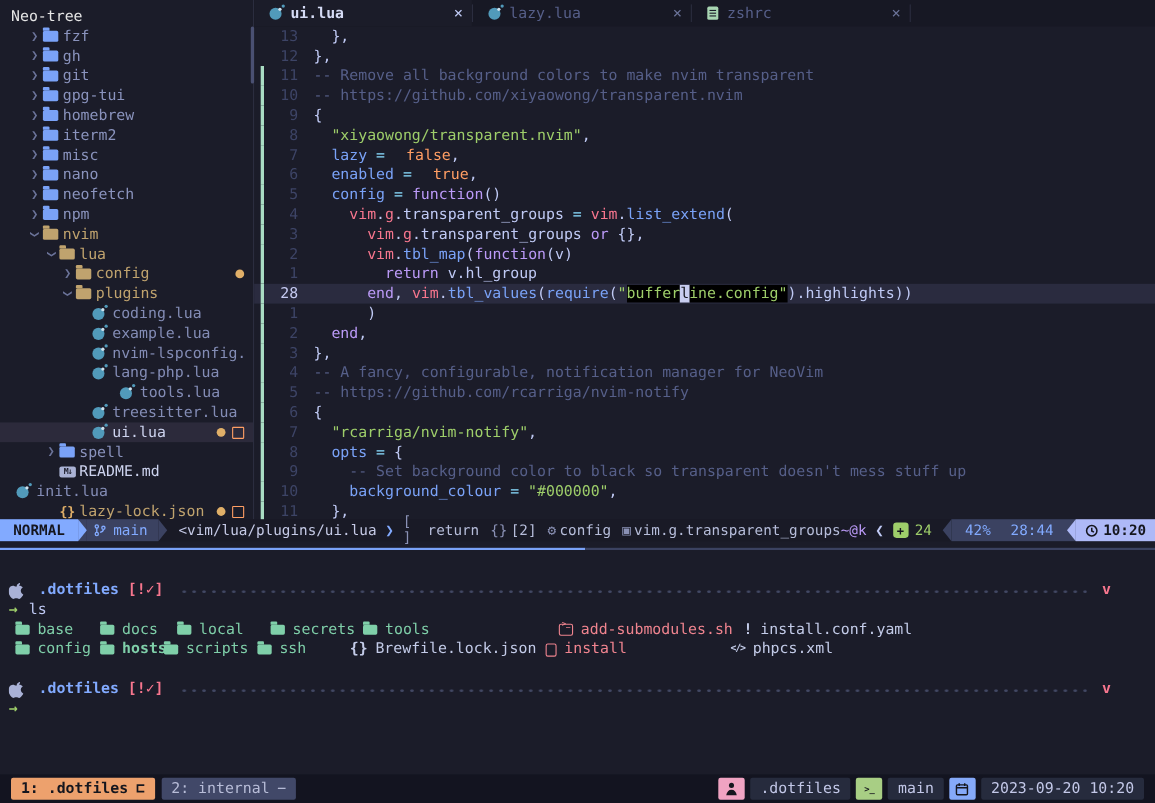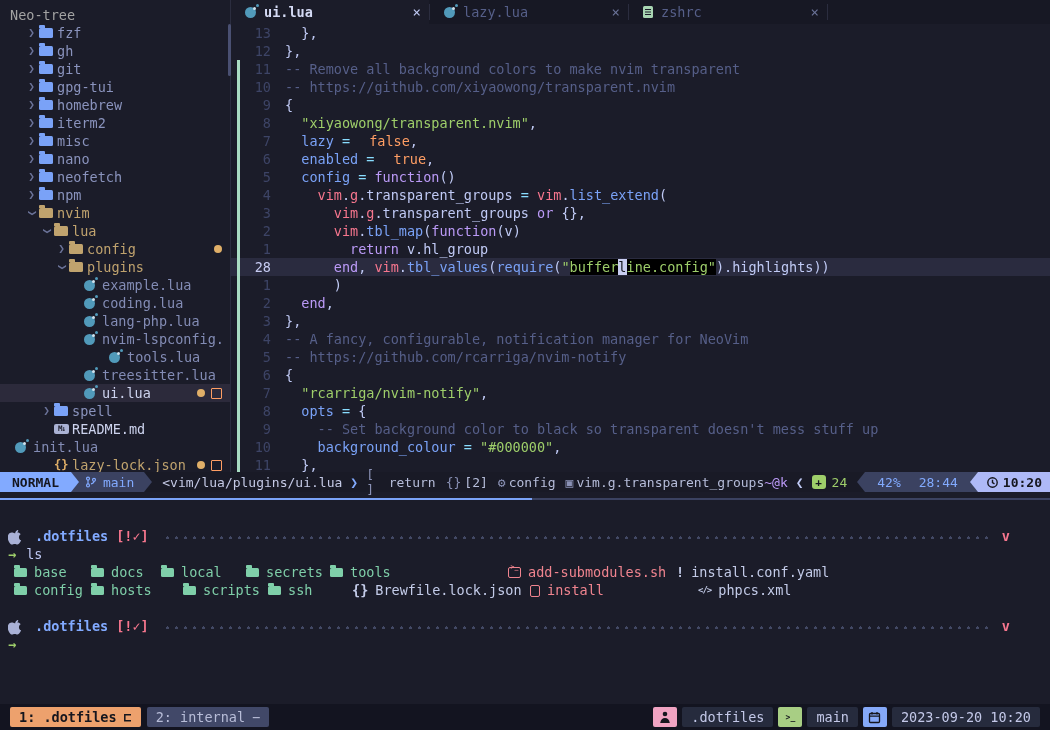--- a/index.html
+++ b/index.html
@@ -8,21 +8,21 @@
     --dim:#7b84ad; --bright:#c0caf5; --cmt:#565f89; --tan:#c0a36e;
     --blue:#7aa2f7; --blue2:#82aaff; --green:#9ece6a; --teal:#7fcfa9;
     --orange:#ff9e64; --peach:#e0af68; --pink:#f7768e; --purple:#bb9af7;
     --op:#89ddff; --gitbar:#a9dcc3; --seg:#3b4261; --timebg:#aeb9f7;
   }
   html,body{margin:0;padding:0;background:#0d0e14;}
   #app{position:relative;width:1050px;height:730px;background:var(--bg);overflow:hidden;
        font-family:"DejaVu Sans Mono","Liberation Mono",monospace;font-size:13.5px;color:var(--bright);}
   
   .neotree{position:absolute;left:0;top:0;width:230px;height:472px;overflow:hidden;}
-  .nt-title{height:18px;line-height:18px;padding:6px 0 0 10px;color:#a3a3a3;}
+  .nt-title{height:18px;line-height:18px;padding:6px 0 0 10px;color:#e5e5e5;}
   .nt-row{height:18px;line-height:18px;display:flex;align-items:center;position:relative;cursor:pointer;}
   .nt-row.sel{background:var(--ntsel);}
   .nt-arrow{width:15px;flex:0 0 15px;color:#6b7399;font-size:11px;text-align:center;}
   .nt-arrow.open{transform:rotate(90deg);}
   .nt-ico{flex:0 0 18px;display:flex;align-items:center;}
   .nt-label{white-space:pre;}
   .c-dirblue{color:#8a93bd;} .c-tan{color:var(--tan);} .c-dim{color:#838cb5;} .c-bright{color:#cdd3ee;}
   .badges{margin-left:auto;margin-right:8px;display:flex;gap:6px;align-items:center;}
   .dot{width:8px;height:8px;border-radius:50%;background:var(--peach);}
   .sq{width:9px;height:9px;border:1.5px solid var(--orange);border-radius:1px;}
@@ -225,42 +225,42 @@
           <span class="nt-ico">
             <span class="folder open"></span>
           </span>
           <span class="nt-label c-tan">plugins</span>
         </div>
         <div class="nt-row" style="padding-left: 69px;">
           <span class="nt-arrow"></span>
           <span class="nt-ico">
             <span class="lua-ico"></span>
           </span>
+          <span class="nt-label c-dim">coding.lua</span>
+        </div>
+        <div class="nt-row" style="padding-left: 69px;">
+          <span class="nt-arrow"></span>
+          <span class="nt-ico">
+            <span class="lua-ico"></span>
+          </span>
           <span class="nt-label c-dim">example.lua</span>
         </div>
         <div class="nt-row" style="padding-left: 69px;">
           <span class="nt-arrow"></span>
           <span class="nt-ico">
             <span class="lua-ico"></span>
           </span>
-          <span class="nt-label c-dim">coding.lua</span>
+          <span class="nt-label c-dim">nvim-lspconfig.</span>
         </div>
         <div class="nt-row" style="padding-left: 69px;">
           <span class="nt-arrow"></span>
           <span class="nt-ico">
             <span class="lua-ico"></span>
           </span>
           <span class="nt-label c-dim">lang-php.lua</span>
-        </div>
-        <div class="nt-row" style="padding-left: 69px;">
-          <span class="nt-arrow"></span>
-          <span class="nt-ico">
-            <span class="lua-ico"></span>
-          </span>
-          <span class="nt-label c-dim">nvim-lspconfig.</span>
         </div>
         <div class="nt-row" style="padding-left: 94px;">
           <span class="nt-arrow"></span>
           <span class="nt-ico">
             <span class="lua-ico"></span>
           </span>
           <span class="nt-label c-dim">tools.lua</span>
         </div>
         <div class="nt-row" style="padding-left: 69px;">
           <span class="nt-arrow"></span>
@@ -453,21 +453,21 @@
         <span class="lscell ls-green" style="width: 77px;"><span class="lfolder"></span><span>base</span></span>
         <span class="lscell ls-green" style="width: 70px;"><span class="lfolder"></span><span>docs</span></span>
         <span class="lscell ls-green" style="width: 85px;"><span class="lfolder"></span><span>local</span></span>
         <span class="lscell ls-green" style="width: 84px;"><span class="lfolder"></span><span>secrets</span></span>
         <span class="lscell ls-green" style="width: 178px;"><span class="lfolder"></span><span>tools</span></span>
         <span class="lscell ls-pink" style="width: 168px;"><span class="term-ico">&gt;_</span><span>add-submodules.sh</span></span>
         <span class="lscell ls-white"><span class="txt-ico">!</span><span>install.conf.yaml</span></span>
       </div>
     <div class="shline lsrow" style="top:81px;" id="lsrow1">
         <span class="lscell ls-green" style="width: 77px;"><span class="lfolder"></span><span>config</span></span>
-        <span class="lscell ls-green" style="width: 92px;"><span class="lfolder"></span><span>hosts</span></span>
+        <span class="lscell ls-green" style="width: 58px; font-weight: bold;"><span class="lfolder"></span><span>hosts</span></span>
         <span class="lscell ls-green" style="width: 85px;"><span class="lfolder"></span><span>scripts</span></span>
         <span class="lscell ls-green" style="width: 84px;"><span class="lfolder"></span><span>ssh</span></span>
         <span class="lscell ls-white" style="width: 178px;"><span class="txt-ico">{}</span><span>Brewfile.lock.json</span></span>
         <span class="lscell ls-pink" style="width: 168px;"><span class="file-ico"></span><span>install</span></span>
         <span class="lscell ls-white"><span class="code-ico">&lt;/&gt;</span><span>phpcs.xml</span></span>
       </div>
     <div class="shline promptline" style="top:117px;">
       <span>
         <svg width="15" height="16" viewBox="0 0 17 18">
             <path fill="#a9b1d6" d="M11.6 1c.1 1-.3 1.9-.9 2.6-.6.7-1.6 1.2-2.5 1.1-.1-.9.4-1.9 1-2.5.6-.7 1.7-1.2 2.4-1.2zM14.9 12.8c-.4 1-.6 1.4-1.2 2.2-.7 1.1-1.8 2.5-3.1 2.5-1.1 0-1.4-.7-3-.7-1.5 0-1.9.7-3 .7-1.3 0-2.3-1.3-3.1-2.4C-.6 11.9-.8 8.2.5 6.2c.9-1.4 2.4-2.2 3.7-2.2 1.4 0 2.3.8 3.4.8 1.1 0 1.8-.8 3.4-.8 1.2 0 2.5.7 3.4 1.8-3 1.7-2.5 5.9.5 7z"></path>

